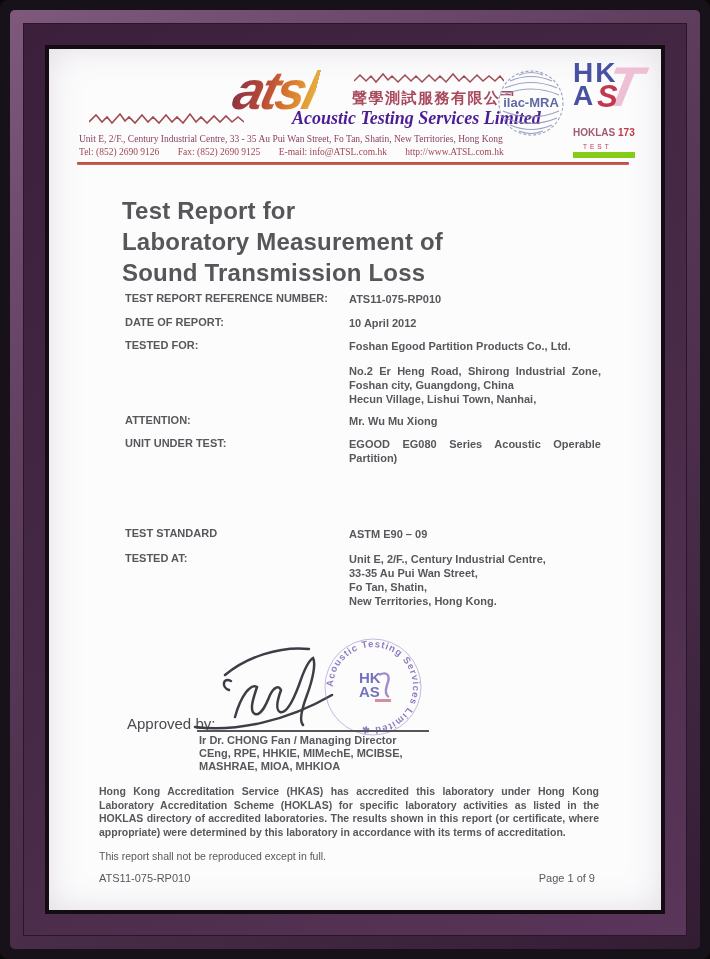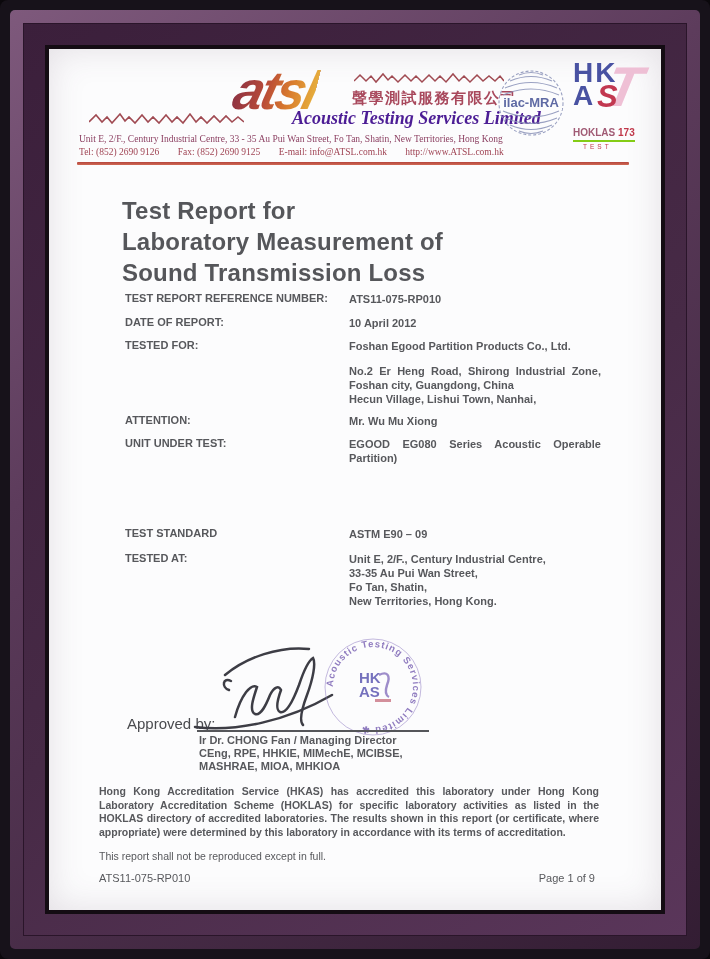--- a/index.html
+++ b/index.html
@@ -39,21 +39,21 @@
   .ilac { position:absolute; left:448px; top:20px; }
 
   .hkas { position:absolute; left:524px; top:12px; width:84px; height:110px; }
   .hkas-hk, .hkas-a { font-weight:bold; font-size:28px; line-height:23px; letter-spacing:2px;
             color:#4952a2; font-family:"Liberation Sans",sans-serif; }
   .hkas-t { position:absolute; left:34px; top:-2px; font-size:56px; font-style:italic; font-weight:bold;
             color:#edb6cf; transform:skewX(-12deg); line-height:1; opacity:.85; }
   .hkas-s { position:absolute; left:24px; top:20px; font-size:31px; font-style:italic; font-weight:bold;
             color:#c23850; line-height:1; }
   .hoklas-line { position:absolute; left:0; top:66px; font-size:10px; font-weight:bold;
-            border-bottom:2px solid #84cc16; padding-bottom:2px; white-space:nowrap; }
+            border-bottom:6px solid #84cc16; padding-bottom:14px; white-space:nowrap; }
   .hoklas-word { color:#a05a74; } .hoklas-num { color:#c0384a; }
   .hoklas-test { position:absolute; left:10px; top:82px; font-size:6.5px; letter-spacing:3px; color:#c0384a; }
 
   
   .title { position:absolute; left:73px; top:146px; font-size:24px; font-weight:bold;
            line-height:31px; color:#55565a; letter-spacing:.2px; }
 
   
   .field-row { position:absolute; left:76px; right:60px; display:flex; font-size:11px; }
   .field-label { width:224px; font-weight:bold; flex:none; }

